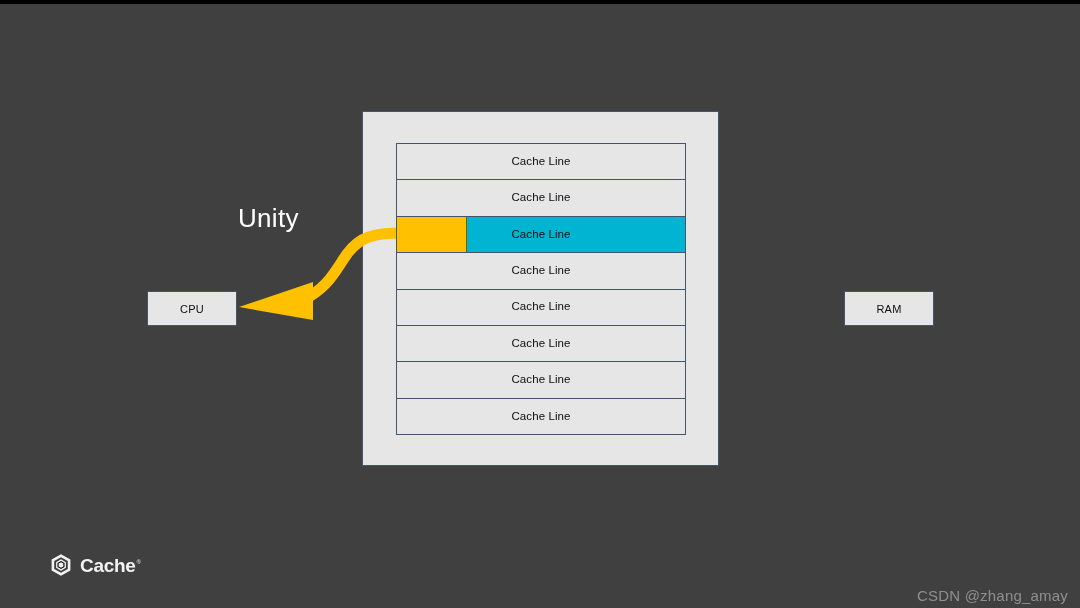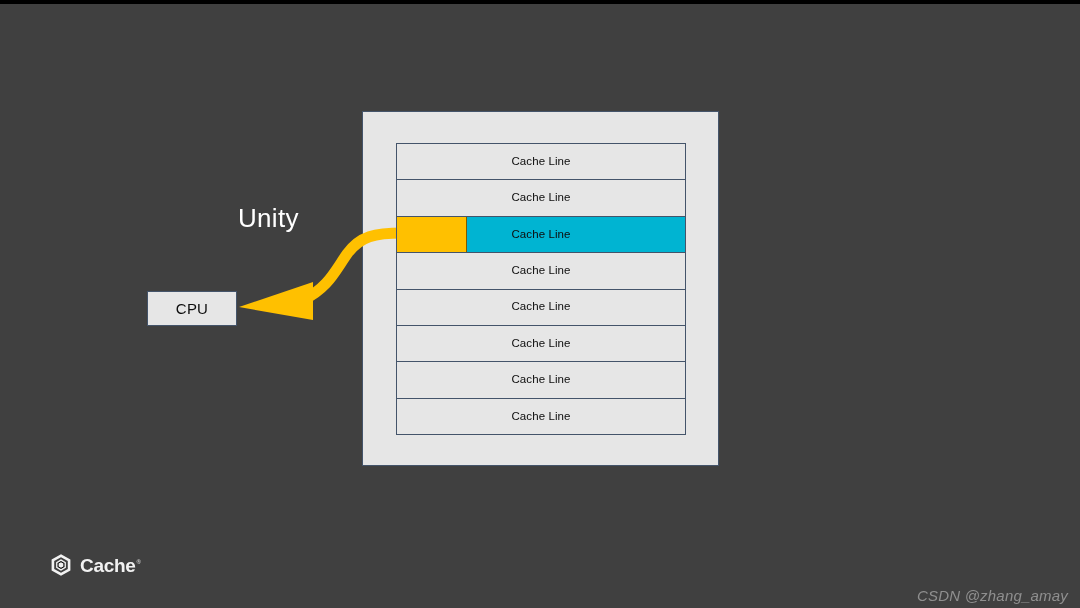--- a/index.html
+++ b/index.html
@@ -90,21 +90,21 @@
   .unit-box {
     position: absolute;
     width: 90px;
     height: 35px;
     background: #e6e6e6;
     border: 1px solid #44546a;
     box-sizing: border-box;
     display: flex;
     align-items: center;
     justify-content: center;
-    font-size: 15px;
+    font-size: 11px;
     color: #0d0d0d;
     letter-spacing: 0.2px;
   }
   #cpu-box { left: 147px; top: 287px; }
   #ram-box { left: 844px; top: 287px; }
 
   
   #fast-label {
     position: absolute;
     left: 238px;
@@ -164,21 +164,20 @@
   }
 
   
   #watermark {
     position: absolute;
     right: 12px;
     bottom: 8px;
     font-size: 15px;
     color: #8f8f8f;
     letter-spacing: 0.2px;
-    font-style: italic;
   }
 </style>
 </head>
 <body>
 
 <div id="slide">
 
   <div id="cache-panel"></div>
 
   <div id="cache-line-list">
@@ -215,20 +214,23 @@
     <div class="cache-line-row">
       <span class="cl-label">Cache Line</span>
     </div>
 
   </div>
 
   <div class="unit-box" id="cpu-box">
     <span>CPU</span>
   </div>
 
+  <div class="unit-box" id="ram-box">
+    <span>RAM</span>
+  </div>
 
   <div id="fast-label">Unity</div>
 
   <svg id="flow-arrow" viewBox="0 0 200 120">
     <path d="M 178 19 C 150 19, 135 22, 122 40
              C 110 57, 103 74, 78 86" fill="none" stroke="#ffc000" stroke-width="11" stroke-linecap="butt"></path>
     <polygon points="88,68 88,106 14,93" fill="#ffc000"></polygon>
   </svg>
 
   <div id="unity-logo">

